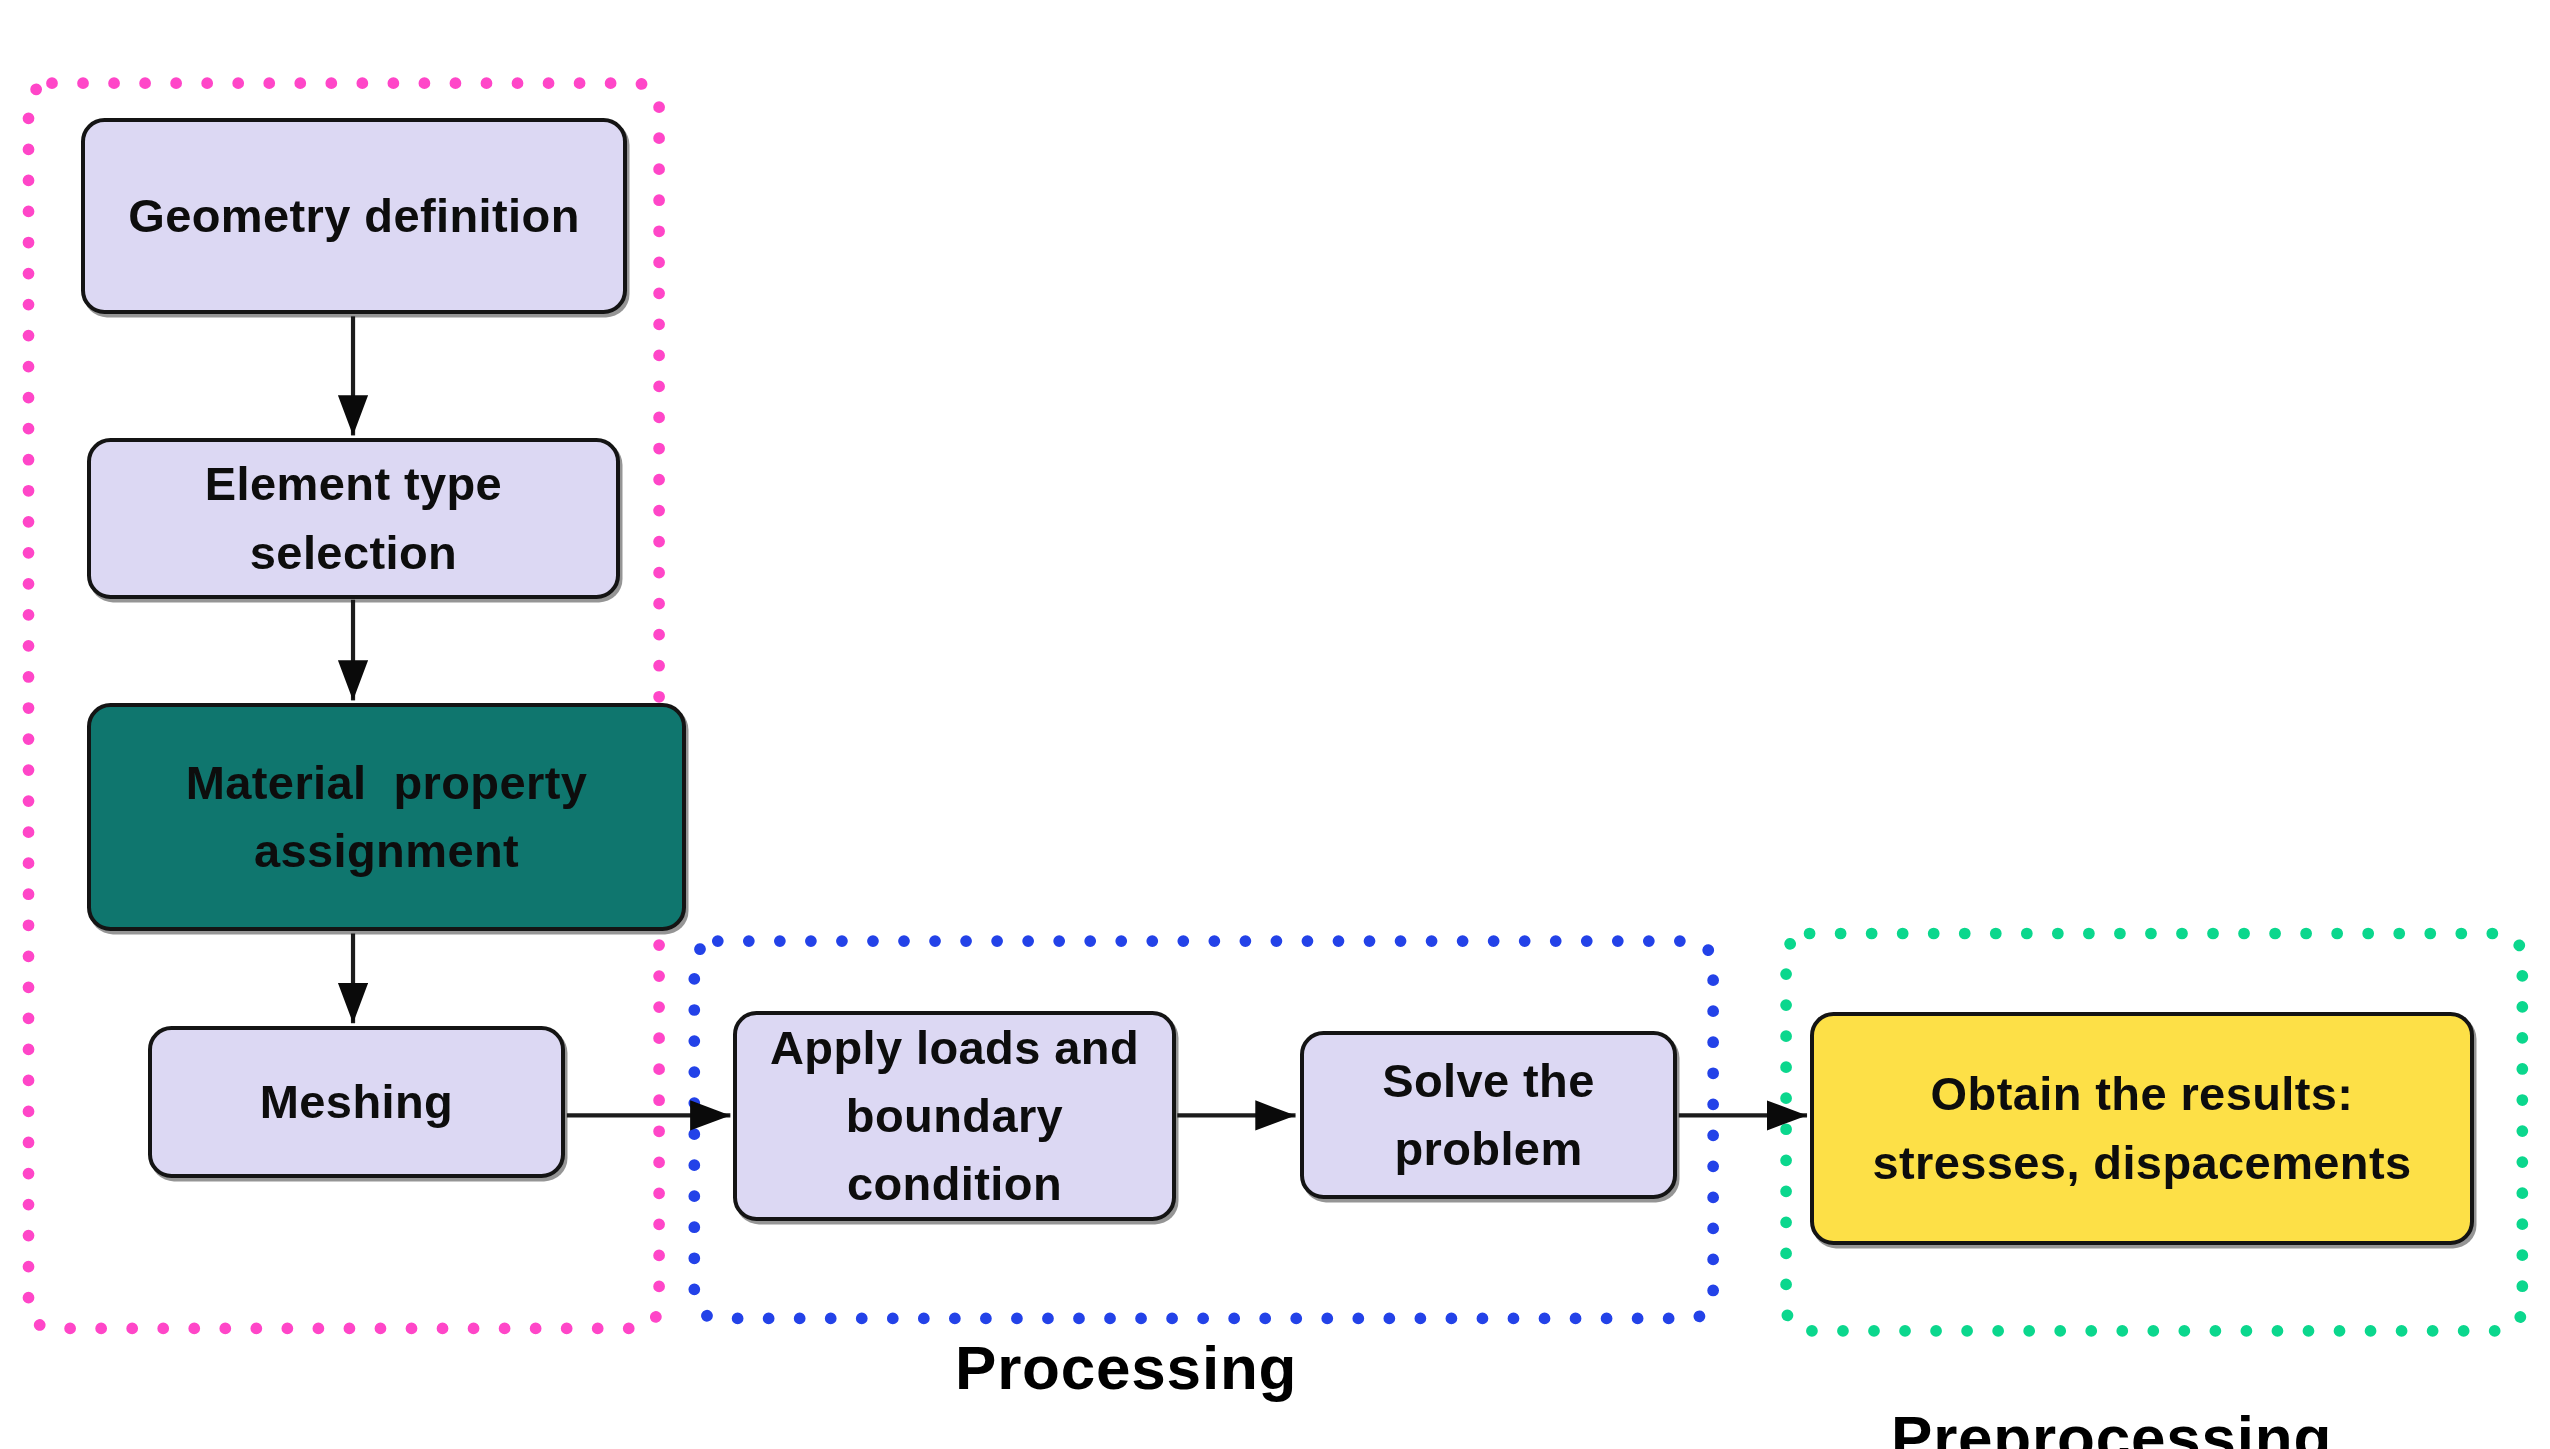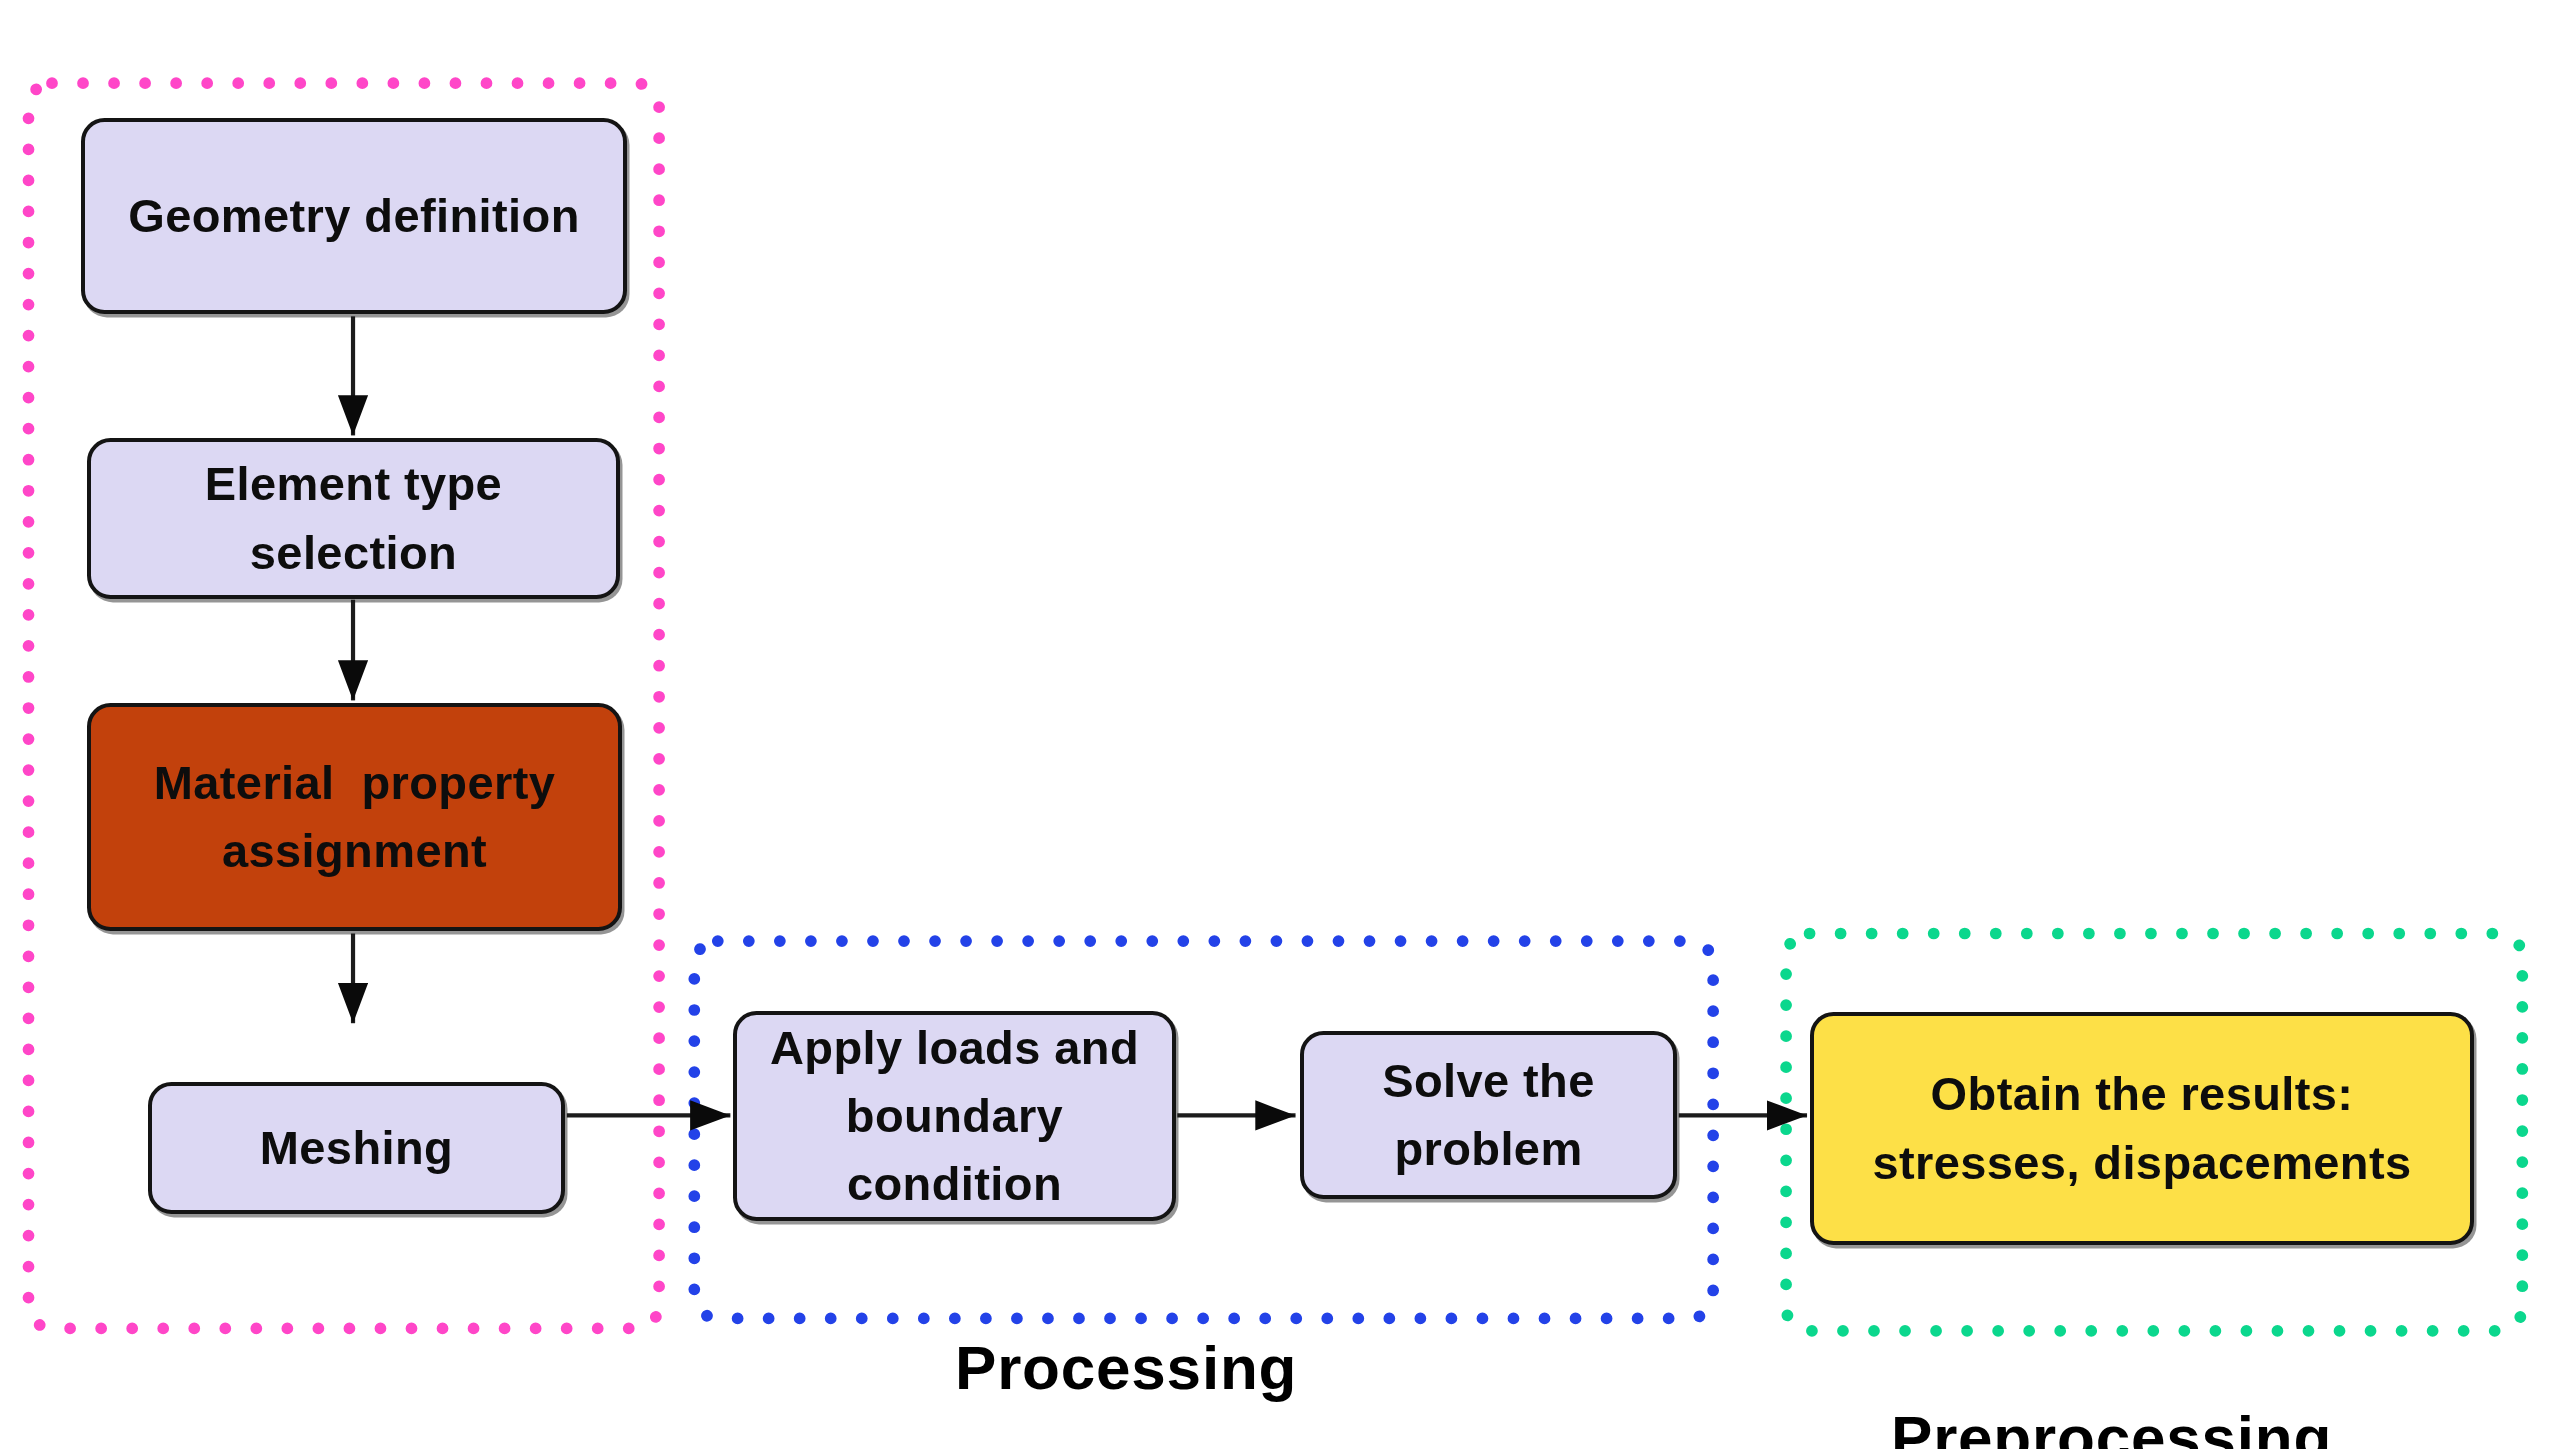--- a/index.html
+++ b/index.html
@@ -85,26 +85,26 @@
 
   <div class="node" style="left: 81px; top: 70px; width: 546px; height: 196px; background-color: rgb(220, 216, 243); border-color: rgb(20, 20, 20);">
     <span class="node-text">Geometry definition</span>
   </div>
 
   <div class="node" style="left: 87px; top: 390px; width: 533px; height: 161px; background-color: rgb(220, 216, 243); border-color: rgb(20, 20, 20);">
     <span class="node-text">Element type
 selection</span>
   </div>
 
-  <div class="node" style="left: 87px; top: 655px; width: 535px; height: 228px; background-color: #c2410c; border-color: rgb(20, 20, 20);">
+  <div class="node" style="left: 87px; top: 655px; width: 599px; height: 228px; background-color: #0f766e; border-color: rgb(20, 20, 20);">
     <span class="node-text">Material  property
 assignment</span>
   </div>
 
-  <div class="node" style="left: 148px; top: 1034px; width: 417px; height: 132px; background-color: rgb(220, 216, 243); border-color: rgb(20, 20, 20);">
+  <div class="node" style="left: 148px; top: 978px; width: 417px; height: 152px; background-color: rgb(220, 216, 243); border-color: rgb(20, 20, 20);">
     <span class="node-text">Meshing</span>
   </div>
 
   <div class="node" style="left: 733px; top: 963px; width: 443px; height: 210px; background-color: rgb(220, 216, 243); border-color: rgb(20, 20, 20);">
     <span class="node-text">Apply loads and
 boundary
 condition</span>
   </div>
 
   <div class="node" style="left: 1300px; top: 983px; width: 377px; height: 168px; background-color: rgb(220, 216, 243); border-color: rgb(20, 20, 20);">

